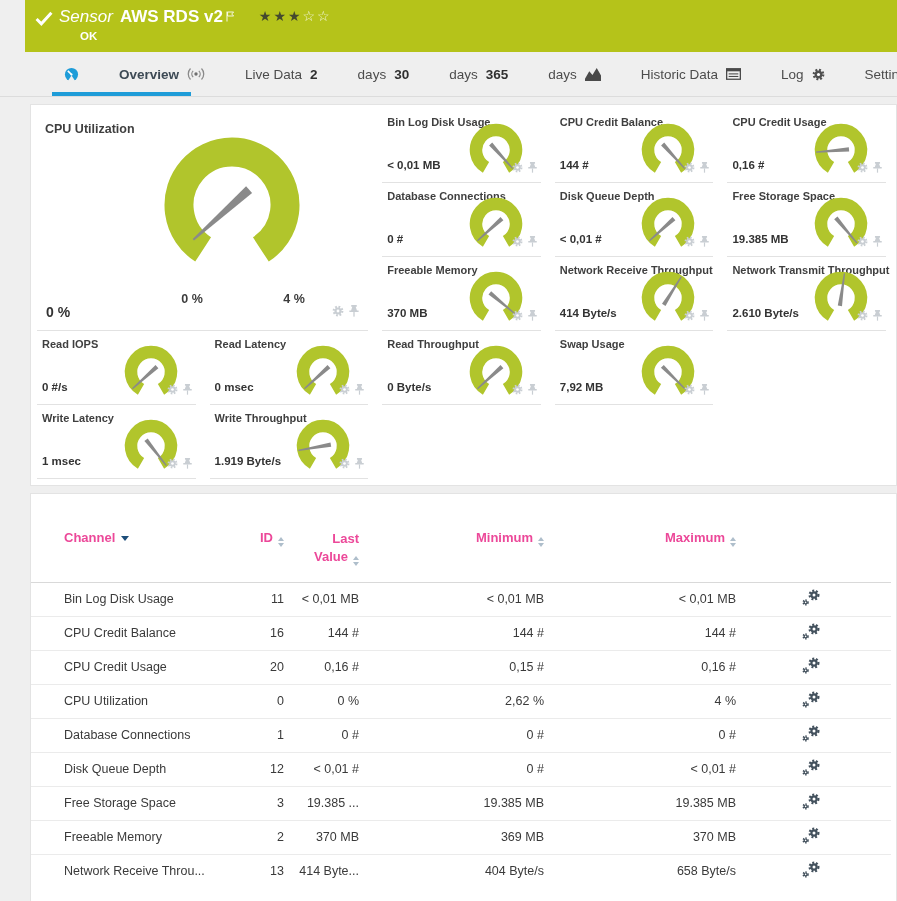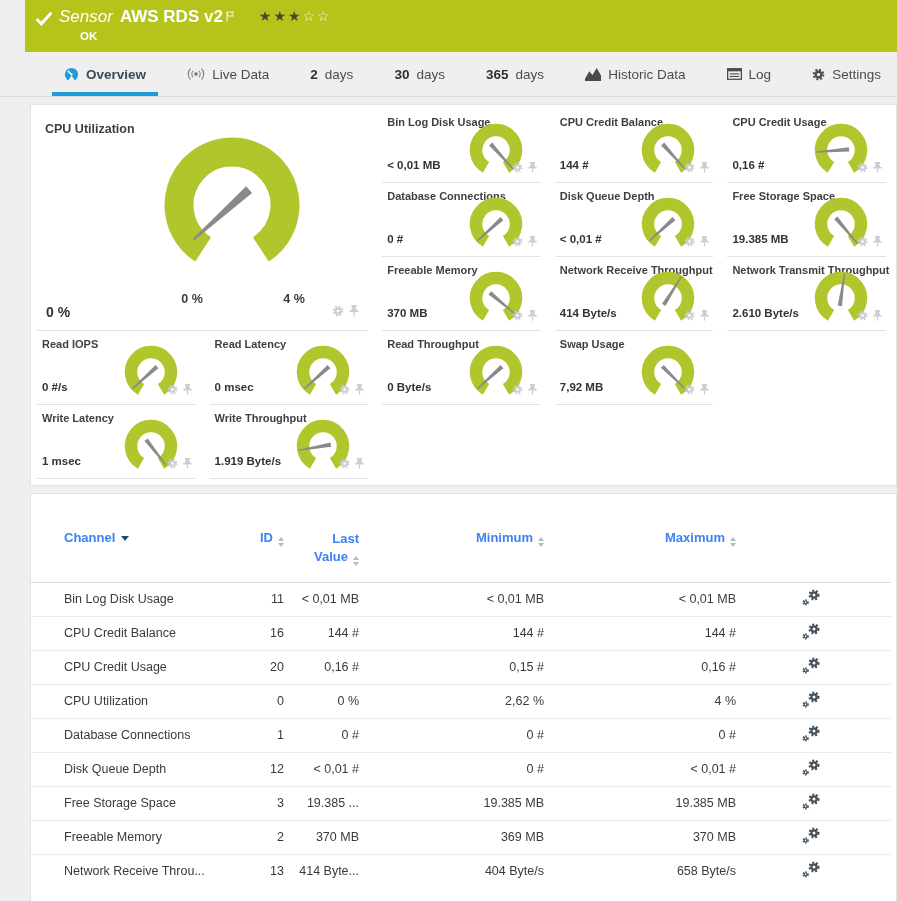--- a/index.html
+++ b/index.html
@@ -18,21 +18,21 @@
   .topbar .stars{margin-left:24px;font-size:14px;letter-spacing:2px;vertical-align:1px;cursor:pointer;}
   .topbar .stars .f{color:#454a2e;}
   .topbar .stars .e{color:rgba(255,255,255,.85);}
   .topbar .status{position:absolute;left:55px;top:30px;font-size:11.5px;font-weight:700;}
   
   .tabbar{height:44px;background:#efefef;border-bottom:1px solid #dcdcdc;
     display:flex;align-items:stretch;justify-content:space-between;padding:0 12px 0 60px;}
   .tab{display:flex;align-items:center;gap:7px;font-size:13.5px;color:#4a4a4a;
     position:relative;padding:0 4px;cursor:pointer;white-space:nowrap;}
   .tab .num{font-weight:700;color:#2f2f2f;}
-  .tab .lbl{color:#4c4c4c;}
+  .tab .lbl{color:#4c4c4c;margin-left:33px;}
   .tab.active .lbl{color:#3d4a55;font-weight:700;}
   .tab .underline{position:absolute;left:-8px;right:-8px;bottom:0;height:4px;background:#1e9cd8;}
   .tab .ticon{display:inline-flex;align-items:center;}
   
   .panel{background:#fff;border:1px solid #e3e3e3;margin-left:30px;}
   .panel.gauges{margin-top:7px;}
   .panel.tablep{margin-top:7px;height:520px;}
   
   .gauge-grid{display:grid;grid-template-columns:repeat(5,1fr);grid-auto-rows:74px;
     column-gap:14px;padding:4px 10px 6px 6px;}
@@ -46,21 +46,21 @@
   .tile.main .gsvg{left:110px;top:16px;right:auto;}
   .tile.main .val{left:9px;bottom:10px;font-size:14px;}
   .tile.main .scale{position:absolute;top:183px;transform:translateX(-50%);
     font-size:12.5px;font-weight:700;color:#3c3c3c;}
   .tile.main .ticons{right:8px;bottom:9px;}
   
   .tablep{padding:22px 0 0 0;}
   table{border-collapse:collapse;table-layout:fixed;width:860px;margin-left:0;}
   col.c-chan{width:203px;} col.c-id{width:50px;} col.c-last{width:75px;}
   col.c-min{width:185px;} col.c-max{width:192px;} col.c-act{width:115px;}
-  thead th{font-size:13px;font-weight:700;color:#3b82f6;padding:14px 0 16px 0;vertical-align:top;cursor:pointer;}
+  thead th{font-size:13px;font-weight:700;color:#ec4899;padding:14px 0 16px 0;vertical-align:top;cursor:pointer;}
   th.l,td.l{text-align:left;padding-left:33px;}
   th.r,td.r{text-align:right;}
   td{font-size:12.5px;color:#3a3a3a;height:33px;padding:0;border-top:1px solid #ebebeb;}
   tbody tr:first-child td{border-top:1px solid #d9d9d9;}
   td.act,th.act{text-align:right;padding-right:30px;}
   td.act span{cursor:pointer;display:inline-block;}
   .sort{display:inline-flex;flex-direction:column;gap:2px;margin-left:5px;vertical-align:1px;}
   .sort i{display:block;width:0;height:0;border-left:3.5px solid transparent;border-right:3.5px solid transparent;}
   .sort .up{border-bottom:4px solid #aebecb;}
   .sort .dn{border-top:4px solid #aebecb;}

